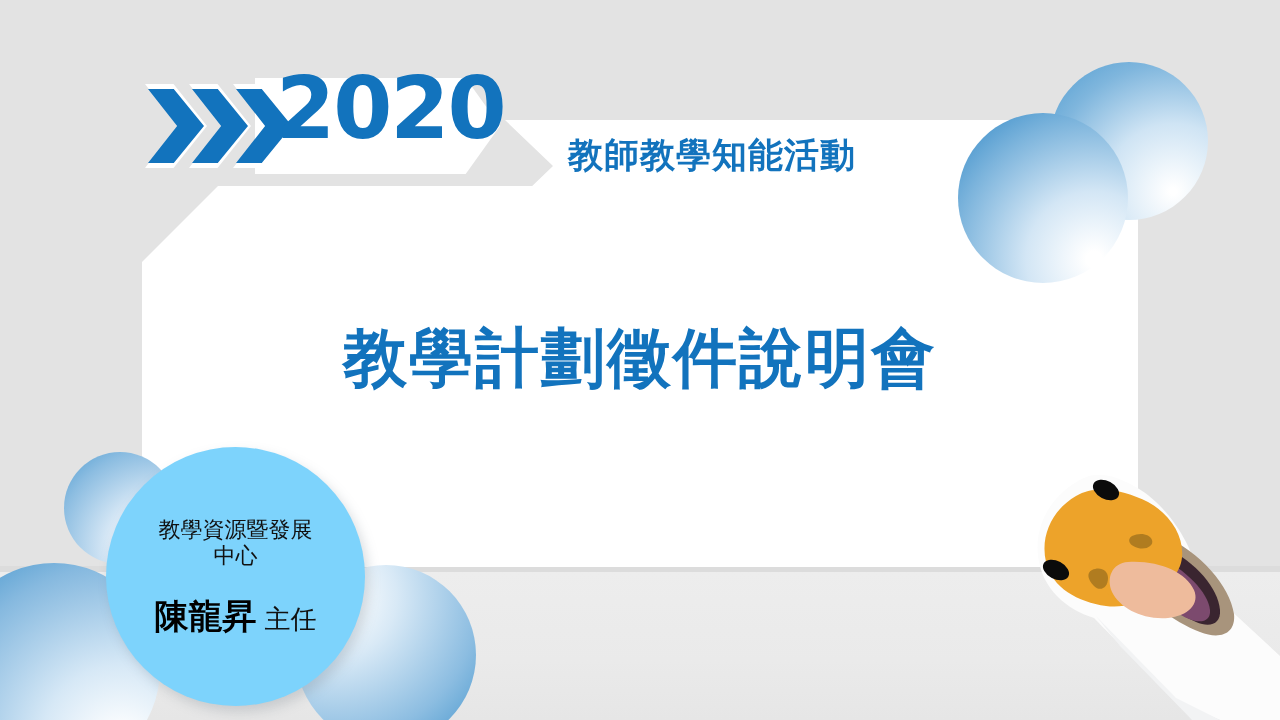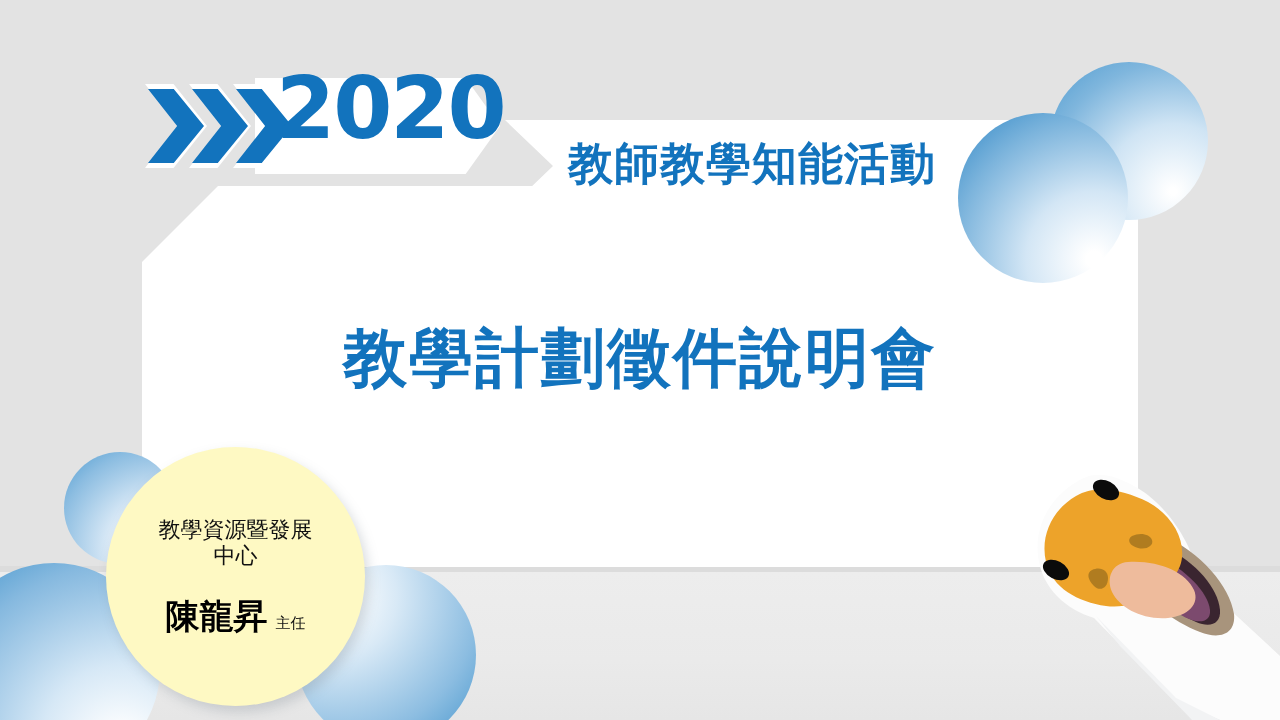--- a/index.html
+++ b/index.html
@@ -60,26 +60,27 @@
     height: 92px;
     background: #ffffff;
     -webkit-clip-path: polygon(0 0, 100% 0, 100% 100%, 0 100%, 48px 50%);
     clip-path: polygon(0 0, 100% 0, 100% 100%, 0 100%, 48px 50%);
   }
   .header-banner-text {
     position: absolute;
     left: 568px;
     top: 139px;
     width: 420px;
-    font-size: 45px;
+    font-size: 35px;
     font-weight: bold;
     color: #1273bd;
     letter-spacing: 1px;
     line-height: 1.1;
     white-space: nowrap;
+    font-family: Liberation Mono, monospace;
   }
 
   
   .year-block {
     position: absolute;
     left: 142px;
     top: 84px;
     width: 400px;
     height: 84px;
     text-decoration: underline;
@@ -159,21 +160,21 @@
   }
 
   
   .speaker-circle {
     position: absolute;
     left: 106px;
     top: 447px;
     width: 259px;
     height: 259px;
     border-radius: 50%;
-    background: #fef9c3;
+    background: #7dd3fc;
     box-shadow: 4px 6px 12px rgba(120,130,140,0.28);
   }
   .speaker-inner {
     position: absolute;
     left: 0; top: 0;
     width: 259px; height: 259px;
     display: flex;
     flex-direction: column;
     align-items: center;
     justify-content: center;
@@ -195,21 +196,21 @@
     white-space: nowrap;
     text-align: right;
   }
   .speaker-name {
     font-size: 34px;
     font-weight: bold;
     color: #000000;
     letter-spacing: 0px;
   }
   .speaker-role {
-    font-size: 15px;
+    font-size: 26px;
     color: #111111;
     margin-left: 8px;
   }
 
   
   .main-title {
     position: absolute;
     left: 142px;
     top: 325px;
     width: 996px;

